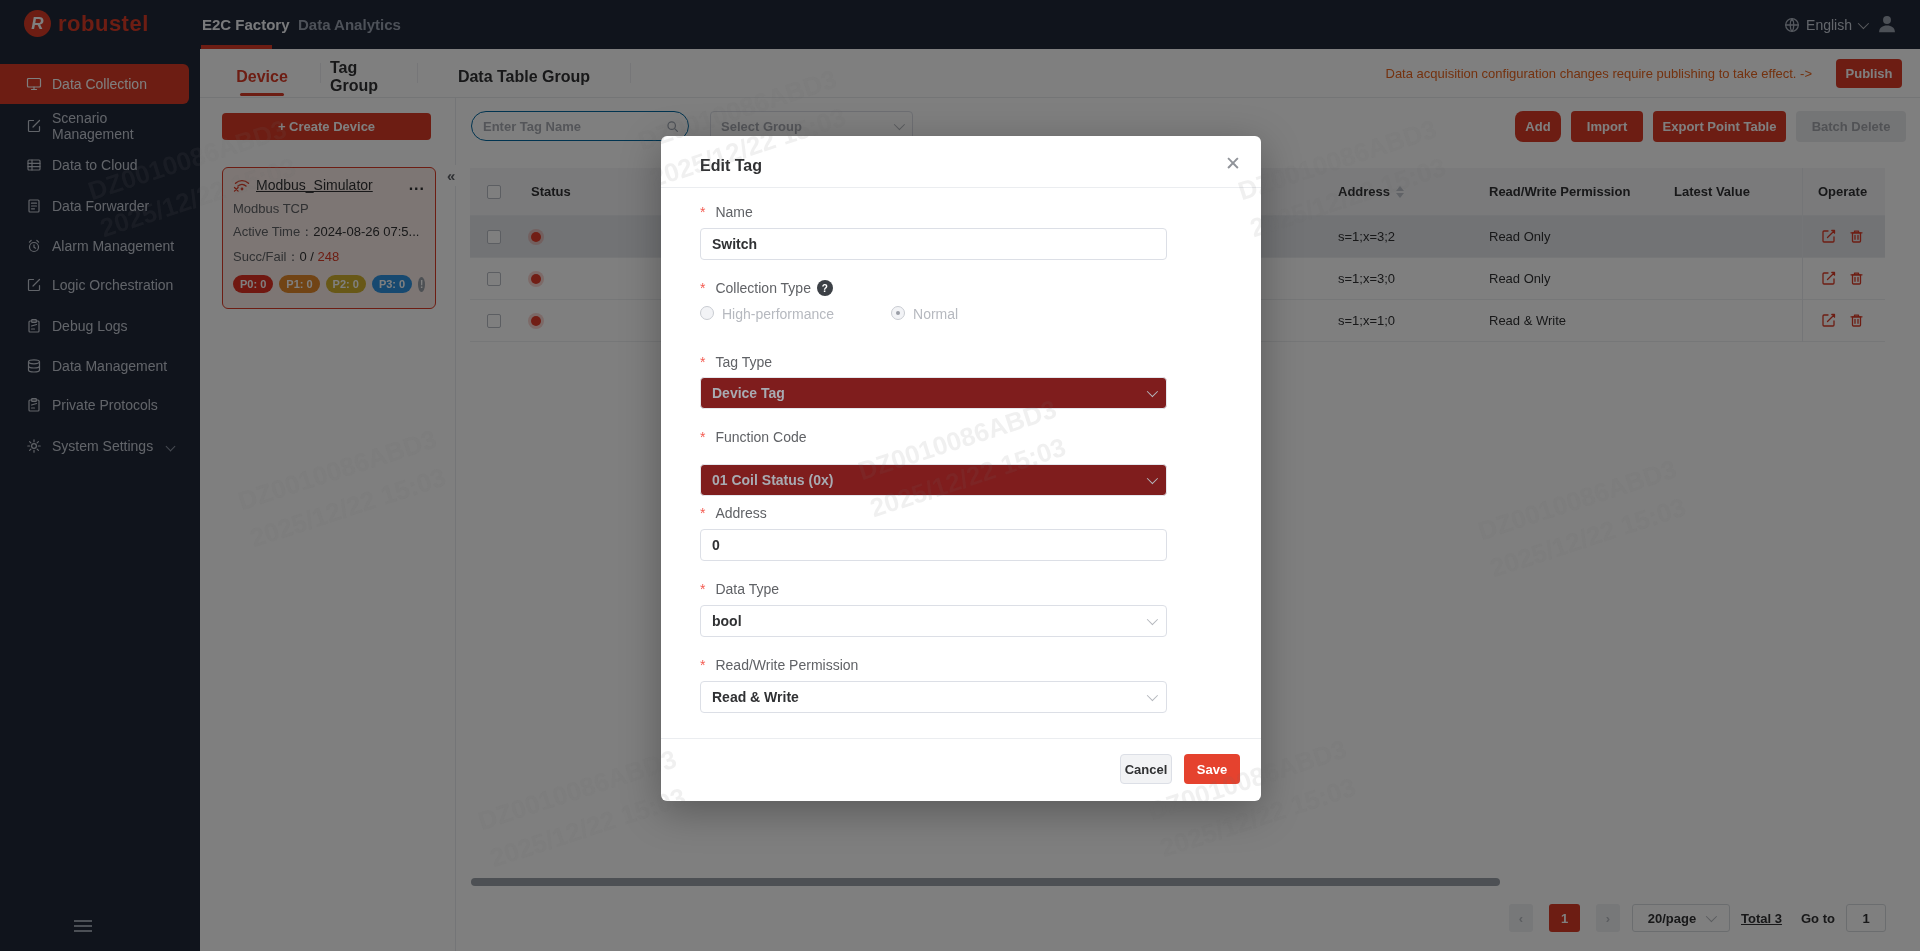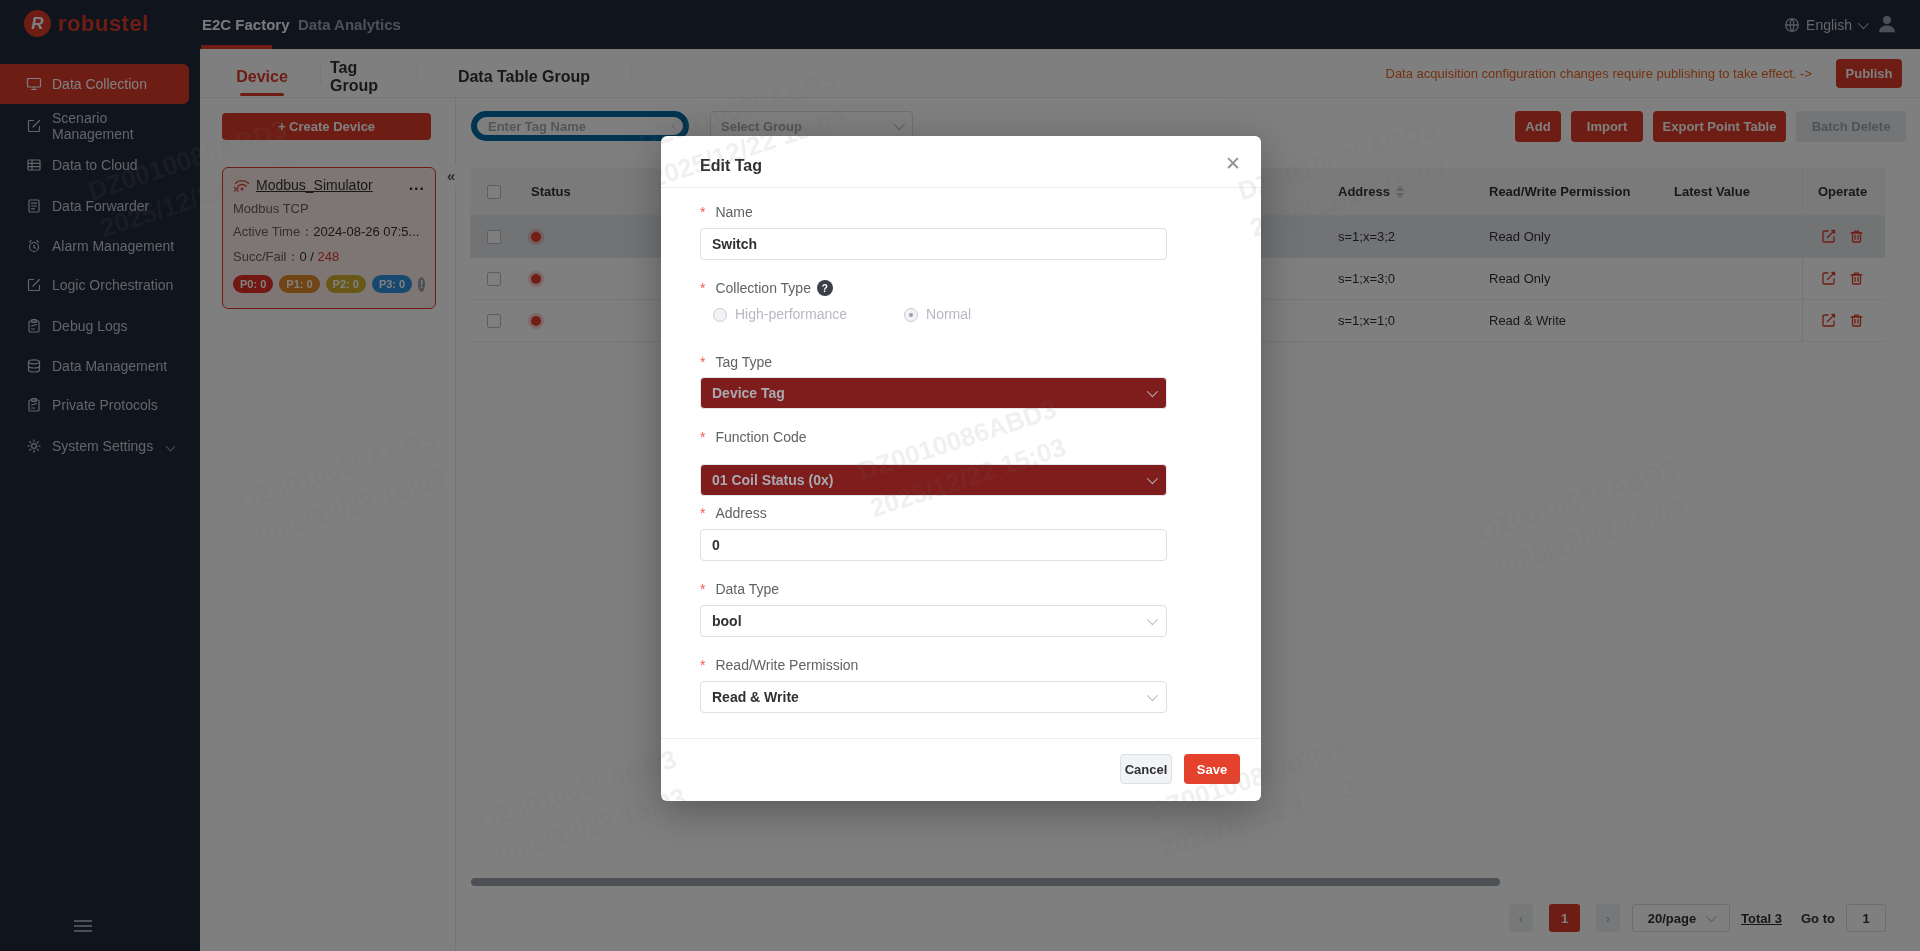--- a/index.html
+++ b/index.html
@@ -54,28 +54,28 @@
   .dc-menu { color:#303133; font-weight:700; letter-spacing:1px; cursor:pointer; }
   .dc-line { font-size:13px; color:#606266; margin-top:7px; white-space:nowrap; }
   .dc-line .dark { color:#303133; }
   .dc-line .red { color:#DB3B26; }
   .dc-badges { display:flex; align-items:center; gap:6px; margin-top:9px; }
   .pill { height:18px; border-radius:9px; color:#fff; font-size:11px; font-weight:700; display:flex; align-items:center; padding:0 7px; white-space:nowrap; }
   .p0 { background:#E13023; } .p1 { background:#E2882B; } .p2 { background:#D0B02E; } .p3 { background:#2F93E0; }
   .warn-circle { width:15px; height:15px; border-radius:50%; background:#9aa0a8; color:#fff; font-size:10px; font-weight:700; display:flex; align-items:center; justify-content:center; }
 
   
-  .search-box { position:absolute; left:471px; top:111px; width:218px; height:30px; border:6px solid #0369a1; border-radius:15px; background:#fff; display:flex; align-items:center; z-index:1; }
+  .search-box { position:absolute; left:471px; top:111px; width:218px; height:30px; border:1px solid #0369a1; border-radius:15px; background:#fff; display:flex; align-items:center; z-index:1; }
   .search-box input { flex:1; border:none; outline:none; background:transparent; padding:0 8px 0 11px; font-size:13px; font-weight:600; color:#303133; font-family:inherit; }
   .search-box input::placeholder { color:#a8abb2; font-weight:600; }
   .search-box .mag { margin-right:9px; }
   .group-select { position:absolute; left:710px; top:111px; width:203px; height:30px; border:1px solid #dcdfe6; border-radius:4px; background:#fff; display:flex; align-items:center; justify-content:space-between; padding:0 10px; font-size:13px; font-weight:600; color:#a8abb2; z-index:1; cursor:pointer; }
   .chev { width:8px; height:8px; border-right:1.5px solid #b4b7bd; border-bottom:1.5px solid #b4b7bd; transform:rotate(45deg) translateY(-2px); }
   .tb-btn { position:absolute; top:111px; height:31px; font-size:13px; z-index:1; }
-  .btn-add { left:1515px; width:46px; }
+  .btn-add { left:1515px; width:46px;border-radius:8px; }
   .btn-import { left:1571px; width:72px; }
   .btn-export { left:1653px; width:133px; }
   .btn-batch { left:1796px; width:110px; background:#e9eaec; color:#a2a5ab; cursor:not-allowed; }
 
   
   .thead { position:absolute; left:470px; top:168px; width:1415px; height:48px; background:#f4f5f7; border-bottom:1px solid #e9ebee; z-index:1; }
   .trow { position:absolute; left:470px; width:1415px; height:42px; border-bottom:1px solid #eceef1; background:#fff; z-index:1; }
   .trow.hover { background:#e4e6ea; }
   .cell { position:absolute; top:0; height:100%; display:flex; align-items:center; font-size:13px; color:#303133; }
   .th { font-weight:700; }
@@ -105,21 +105,21 @@
   .modal { position:absolute; left:661px; top:136px; width:600px; height:665px; background:#fff; border-radius:6px; box-shadow:0 10px 40px rgba(0,0,0,.3); z-index:20; }
   .m-title { position:absolute; left:39px; top:21px; font-size:16px; font-weight:700; color:#303133; }
   .m-close { position:absolute; right:20px; top:18px; font-size:19px; color:#909399; cursor:pointer; line-height:1; }
   .m-hr { position:absolute; left:0; top:51px; width:600px; height:1px; background:#ebedf0; }
   .m-label { position:absolute; left:39px; font-size:14px; color:#606266; display:flex; align-items:center; gap:6px; }
   .req::before { content:"*"; color:#f45a50; margin-right:4px; }
   .m-input { position:absolute; left:39px; width:467px; height:32px; border:1px solid #dcdfe6; border-radius:4px; background:#fff; font-size:14px; font-weight:700; color:#303133; padding:0 11px; outline:none; font-family:inherit; }
   .m-select { position:absolute; left:39px; width:467px; height:32px; border:1px solid #dcdfe6; border-radius:4px; background:#fff; display:flex; align-items:center; justify-content:space-between; padding:0 11px; font-size:14px; font-weight:700; color:#303133; cursor:pointer; }
   .m-select.disabled { background:#7f1d1d; border-color:#e4e7ed; color:#a8abb2; cursor:not-allowed; }
   .help { width:16px; height:16px; border-radius:50%; background:#3c4046; color:#fff; font-size:10px; font-weight:700; display:flex; align-items:center; justify-content:center; cursor:pointer; }
-  .radio-row { position:absolute; left:52px; display:flex; align-items:flex-end; }
+  .radio-row { position:absolute; left:39px; display:flex; align-items:flex-start; }
   .radio { width:14px; height:14px; border:1px solid #c9ccd2; border-radius:50%; background:#f2f3f6; position:relative; cursor:not-allowed; }
   .radio.sel::after { content:""; position:absolute; left:4px; top:4px; width:4px; height:4px; border-radius:50%; background:#9a9ea6; }
   .radio-label { margin-left:8px; font-size:14px; color:#b6b9bf; }
   .m-footer-hr { position:absolute; left:0; top:602px; width:600px; height:1px; background:#ebedf0; }
   .m-btn { position:absolute; top:618px; height:30px; border-radius:4px; font-size:13px; font-weight:700; display:flex; align-items:center; justify-content:center; cursor:pointer; }
   .m-cancel { right:89px; width:52px; background:#f2f3f5; border:1px solid #dcdfe6; color:#303133; }
   .m-save { right:21px; width:56px; background:#E5422E; color:#fff; border:none; }
 
   
   .wm-layer { position:absolute; left:0; top:0; width:1920px; height:951px; z-index:30; pointer-events:none; }

